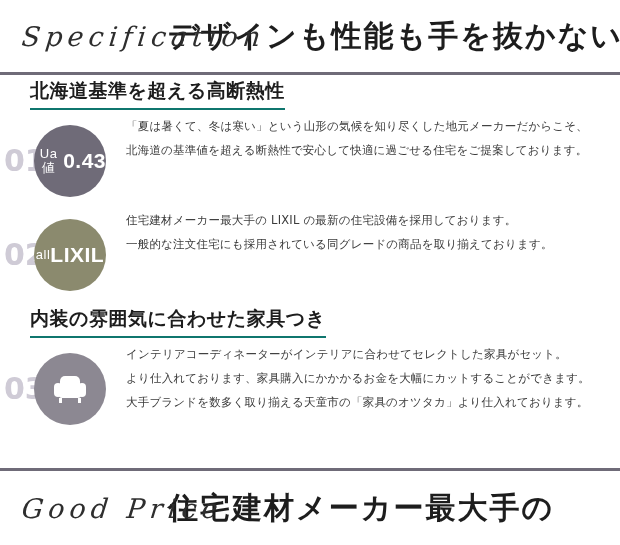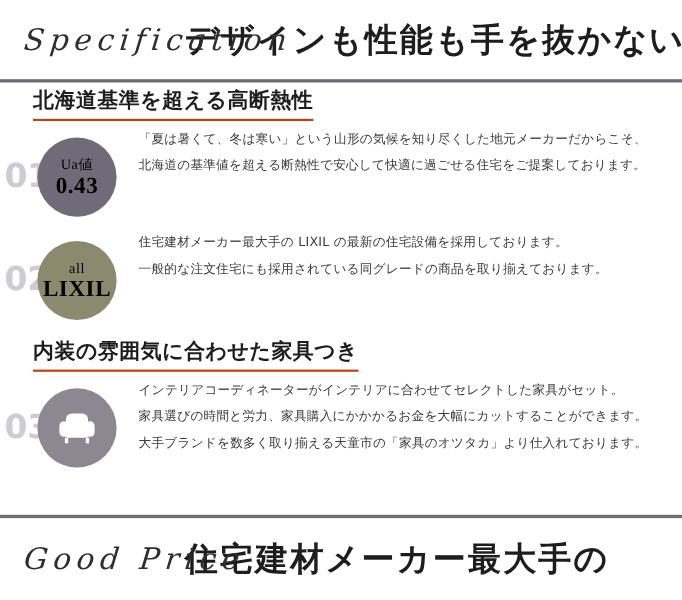--- a/index.html
+++ b/index.html
@@ -67,21 +67,21 @@
     padding: 0 0 0 0;
     margin-bottom: 8px;
   }
   .section-title {
     font-family: "DejaVu Sans", sans-serif;
     font-weight: bold;
     font-size: 19px;
     color: #1d1d1d;
     margin: 0 0 8px 30px;
     padding-bottom: 4px;
-    border-bottom: 2px solid #c2410c;
+    border-bottom: 2px solid #0f766e;
     display: inline-block;
     letter-spacing: 0.5px;
   }
   .section-body {
     display: flex;
     align-items: flex-start;
   }
   .badge-col {
     width: 126px;
     min-width: 126px;
@@ -98,27 +98,26 @@
     line-height: 1;
     width: 34px;
     padding-left: 4px;
     box-sizing: border-box;
   }
   .circle {
     width: 72px;
     height: 72px;
     border-radius: 50%;
     display: flex;
-    flex-direction: column;
+    flex-direction: row;
     align-items: center;
     justify-content: center;
-    color: #000000;
+    color: #ffffff;
     text-align: center;
     line-height: 1.05;
-    font-family: Liberation Serif, serif;
   }
   .circle .c-top {
     font-size: 13px;
     letter-spacing: 0.5px;
   }
   .circle .c-bottom {
     font-size: 21px;
     font-weight: bold;
     letter-spacing: 0.5px;
   }
@@ -208,21 +207,21 @@
               <rect x="28" y="13" width="8" height="14" rx="4" fill="#ffffff"></rect>
               <rect x="9" y="18" width="22" height="10" rx="3" fill="#ffffff"></rect>
               <rect x="9" y="28" width="3" height="5" fill="#ffffff"></rect>
               <rect x="28" y="28" width="3" height="5" fill="#ffffff"></rect>
             </svg>
           </span>
         </div>
       </div>
       <div class="text-col">
         <p>インテリアコーディネーターがインテリアに合わせてセレクトした家具がセット。</p>
-        <p>家具選びの時間と労力、家具購入にかかかるお金を大幅にカットすることができます。</p>
+        <p>より仕入れております、家具購入にかかかるお金を大幅にカットすることができます。</p>
         <p>大手ブランドを数多く取り揃える天童市の「家具のオツタカ」より仕入れております。</p>
       </div>
     </div>
   </div>
 
 </div>
 
 <div class="banner banner-footer">
   <div class="script-word">Good Price</div>
   <div class="banner-headline">住宅建材メーカー最大手の</div>

